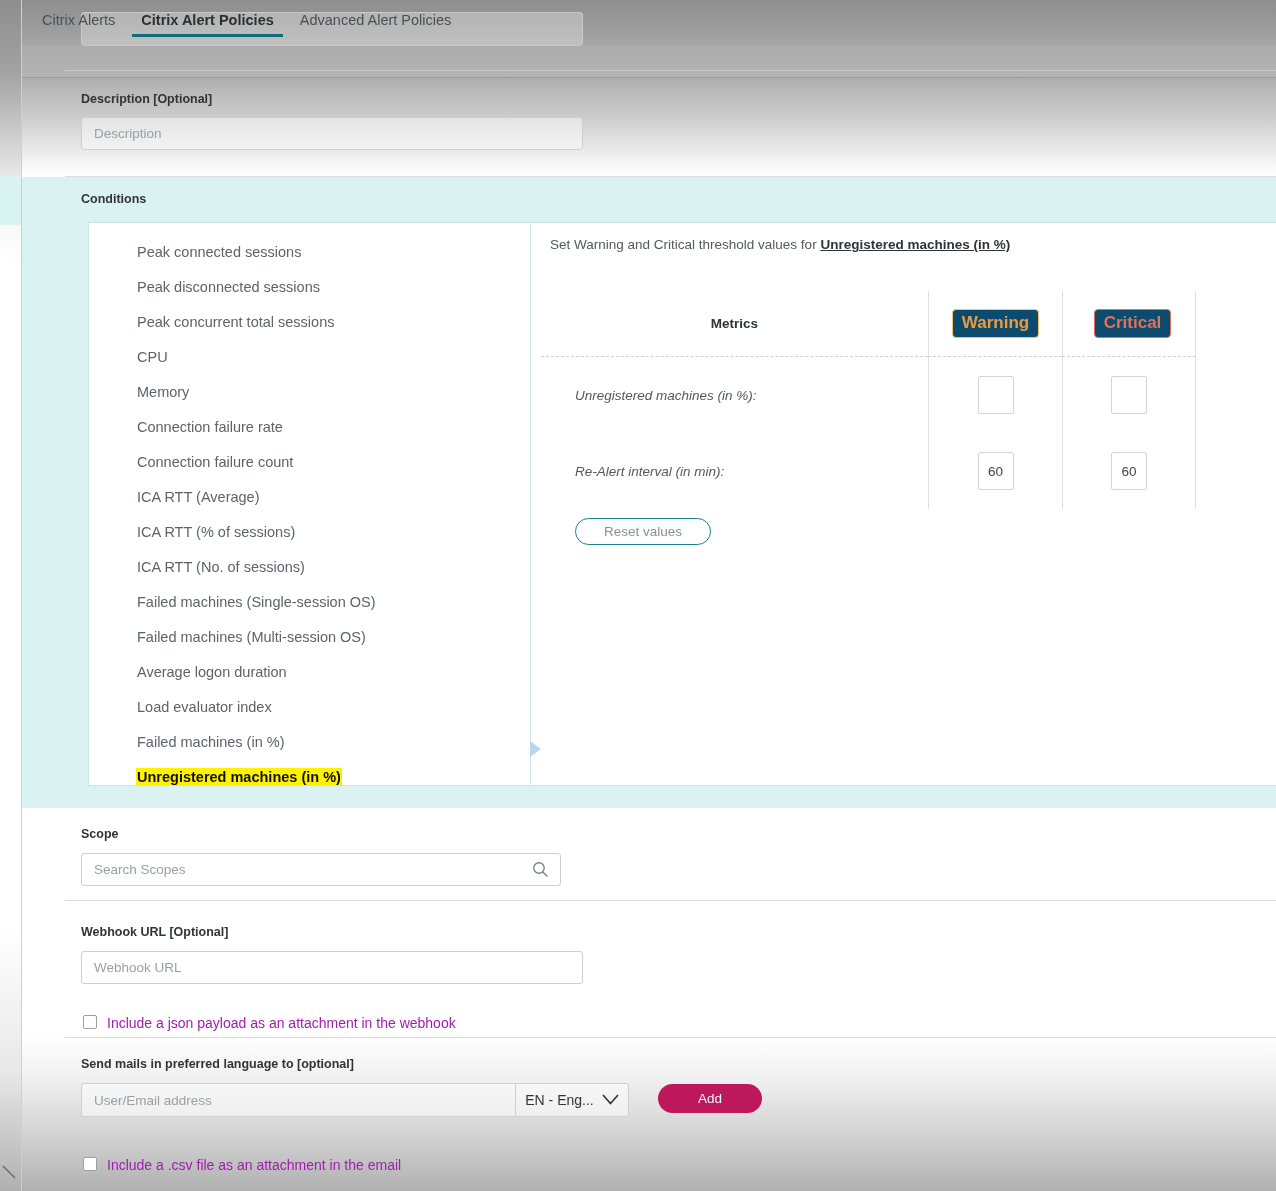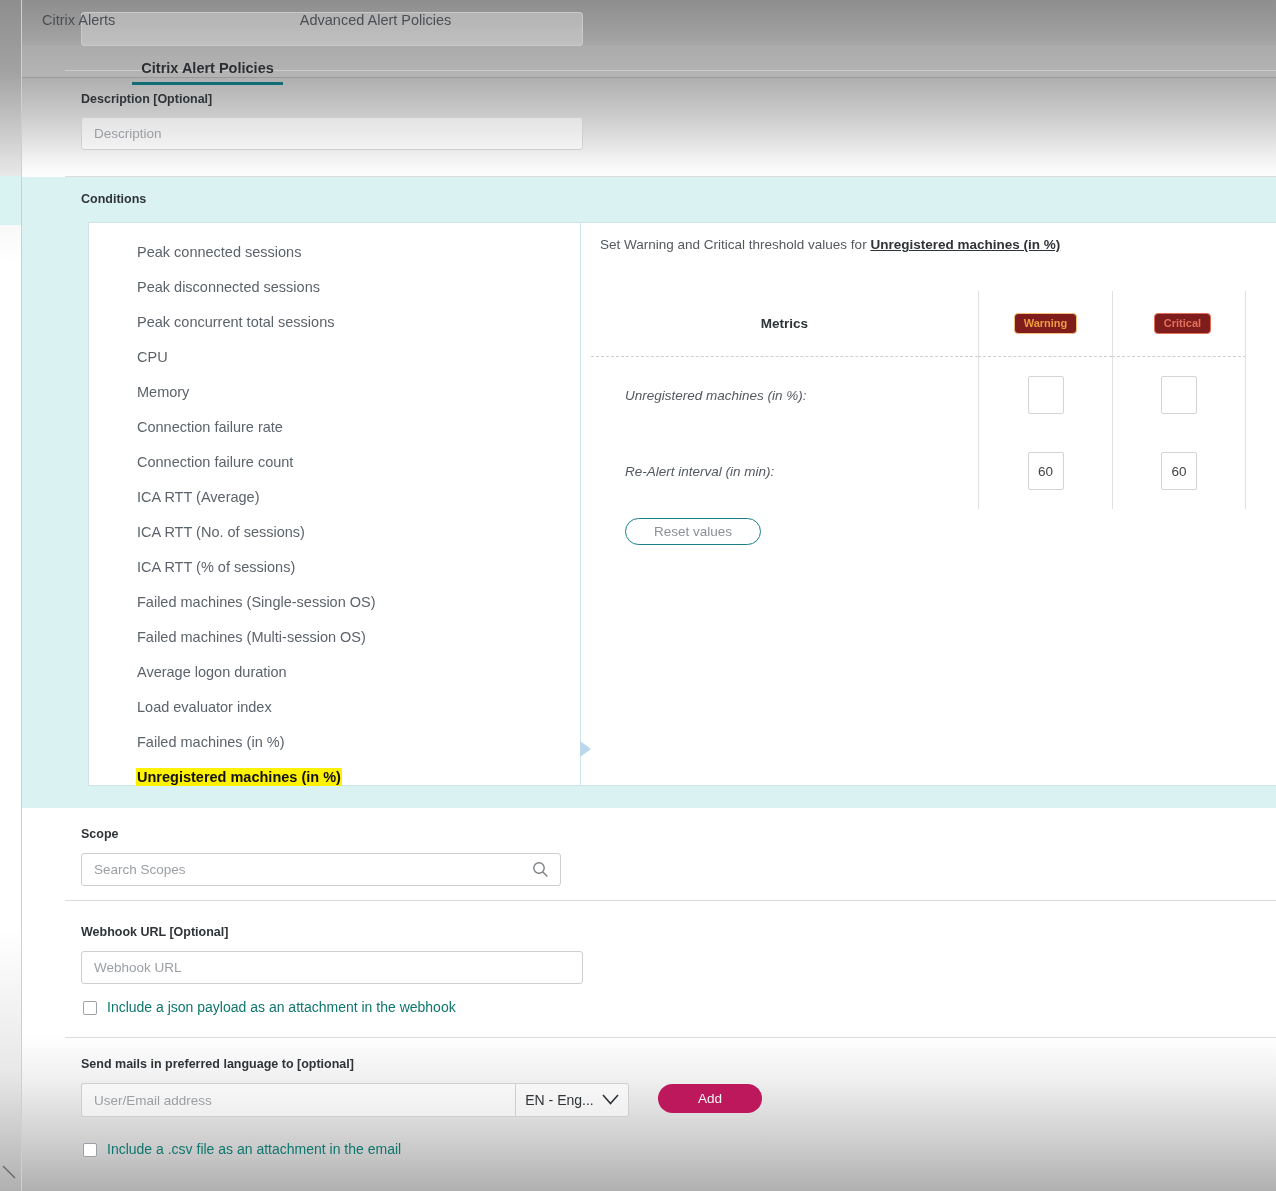--- a/index.html
+++ b/index.html
@@ -66,21 +66,20 @@
     color: #4a4f55;
     padding: 12px 10px 9px 10px;
     margin-right: 6px;
     cursor: pointer;
     white-space: nowrap;
     position: relative;
   }
   .tab.active {
     color: #2b2f33;
     font-weight: bold;
-    margin-top: 48px;
   }
   .tab.active::after {
     content: "";
     position: absolute;
     left: 1px; right: 1px; bottom: 0;
     height: 3px;
     background: #126e76;
   }
 
   .partial-input-row {
@@ -147,21 +146,21 @@
   .conditions-panel {
     position: absolute;
     left: 88px; top: 45px;
     width: 1188px; height: 564px;
     background: #ffffff;
     border: 1px solid #cfe4ea;
     border-right: none;
     display: flex;
   }
   .cond-list {
-    width: 492px;
+    width: 442px;
     border-right: 1px solid #cfe4ea;
     padding-top: 12px;
     position: relative;
   }
   .cond-item {
     font-size: 14.5px;
     color: #5c636b;
     padding: 0 0 0 48px;
     height: 35px;
     line-height: 35px;
@@ -218,25 +217,25 @@
   }
   .mt-val {
     width: 134px;
     border-left: 1px solid #e0e0e0;
   }
   .mt-val.last { border-right: 1px solid #e0e0e0; }
   .mt-head .mt-metric {
     font-size: 13.5px; font-weight: bold; color: #2f3438;
   }
   .badge {
-    font-size: 11px;
+    font-size: 17px;
     font-weight: bold;
     padding: 3px 9px 4px 9px;
     border-radius: 4px;
-    background: #7f1d1d;
+    background: #0c4a6e;
   }
   .badge-warning { color: #ee9b3f; border: 1.5px solid #f5c178; }
   .badge-critical { color: #e4705b; border: 1.5px solid #e4705b; margin-left: 7px; }
 
   .mt-body-row { height: 76px; }
   .mt-body-row .mt-metric {
     justify-content: flex-start;
     padding-left: 34px;
     font-size: 13.5px;
     color: #53595f;
@@ -282,23 +281,24 @@
 
   
   .section-webhook {
     top: 901px; height: 137px;
     border-bottom: 1px solid #dcdcdc;
   }
   .wh-label { position: absolute; left: 16px; top: 24px; }
   .wh-input { position: absolute; left: 16px; top: 50px; width: 502px; height: 33px; background: #fff; }
   .chk-row {
     position: absolute;
-    display: flex; align-items: flex-end;
-    font-size: 14px; color: #0f766e;
-    cursor: pointer;
+    display: flex; align-items: flex-start;
+    font-size: 14px; color: #a21caf;
+    cursor: pointer;
+    margin-top: 16px;
   }
   .chk-wh { left: 18px; top: 98px; }
   .chk-box {
     width: 14px; height: 14px;
     border: 1px solid #9aa0a6;
     border-radius: 2px;
     background: #fff;
     margin-right: 10px;
     flex: none;
   }
@@ -377,22 +377,22 @@
 
       <div class="cond-list">
         <div class="cond-item"><span class="txt">Peak connected sessions</span></div>
         <div class="cond-item"><span class="txt">Peak disconnected sessions</span></div>
         <div class="cond-item"><span class="txt">Peak concurrent total sessions</span></div>
         <div class="cond-item"><span class="txt">CPU</span></div>
         <div class="cond-item"><span class="txt">Memory</span></div>
         <div class="cond-item"><span class="txt">Connection failure rate</span></div>
         <div class="cond-item"><span class="txt">Connection failure count</span></div>
         <div class="cond-item"><span class="txt">ICA RTT (Average)</span></div>
+        <div class="cond-item"><span class="txt">ICA RTT (% of sessions)</span></div>
         <div class="cond-item"><span class="txt">ICA RTT (No. of sessions)</span></div>
-        <div class="cond-item"><span class="txt">ICA RTT (% of sessions)</span></div>
         <div class="cond-item"><span class="txt">Failed machines (Single-session OS)</span></div>
         <div class="cond-item"><span class="txt">Failed machines (Multi-session OS)</span></div>
         <div class="cond-item"><span class="txt">Average logon duration</span></div>
         <div class="cond-item"><span class="txt">Load evaluator index</span></div>
         <div class="cond-item"><span class="txt">Failed machines (in %)</span></div>
         <div class="cond-item selected"><span class="txt">Unregistered machines (in %)</span></div>
         <div class="cond-caret"></div>
       </div>
 
       <div class="cond-detail">

